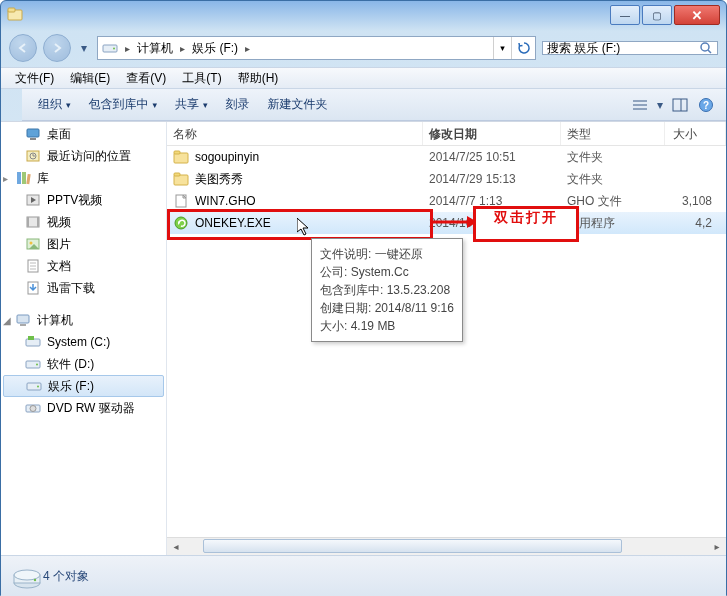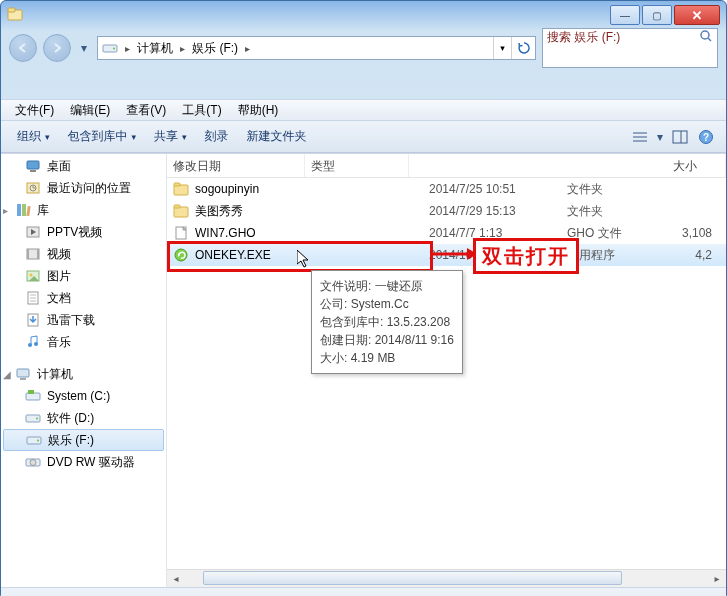--- a/index.html
+++ b/index.html
@@ -17,60 +17,60 @@
 .navrow { height: 38px; display: flex; align-items: center; padding: 0 8px; gap: 6px; }
 .nav-arrow { width: 28px; height: 28px; border-radius: 50%; background: radial-gradient(circle at 40% 30%, #b1cbe8, #6f97c8); border: 1px solid #4b77ad; display: flex; align-items: center; justify-content: center; color: #fff; font-size: 14px; }
 .nav-arrow.disabled { opacity: .5; }
 .dd-small { width: 14px; height: 24px; display:flex; align-items:center; justify-content:center; color:#3a5a86; }
 .addressbar { flex: 1; height: 24px; background: #fff; border: 1px solid #8fa7c3; display: flex; align-items: center; font-size: 12px; }
 .addr-seg { padding: 0 4px; display: flex; align-items: center; height: 100%; }
 .addr-chevron { padding: 0 3px; color: #555; font-size: 10px; }
 .addr-icon { width: 16px; height: 16px; margin: 0 4px; }
 .addr-dd { width: 18px; border-left: 1px solid #d0d0d0; height: 100%; display:flex; align-items:center; justify-content:center; font-size: 9px; }
 .addr-refresh { width: 24px; border-left: 1px solid #d0d0d0; height: 100%; display:flex; align-items:center; justify-content:center; color:#2a6bb9; }
-.searchbox { width: 176px; height: 40px; background: #fff; border: 1px solid #8fa7c3; display:flex; align-items:flex-start; padding: 0 4px; color:#7f1d1d; }
+.searchbox { width: 176px; height: 14px; background: #fff; border: 1px solid #8fa7c3; display:flex; align-items:center; padding: 0 4px; color:#000000; }
 .searchbox .sicon { margin-left: auto; color:#5880b9; }
 
-.menubar { height: 22px; background: linear-gradient(#f7f9fc, #e5ecf5); border-top: 1px solid #c9d6e6; border-bottom: 1px solid #c9d6e6; display:flex; align-items:center; padding: 0 6px; gap: 0; margin-top: 32px; }
+.menubar { height: 22px; background: linear-gradient(#f7f9fc, #e5ecf5); border-top: 1px solid #c9d6e6; border-bottom: 1px solid #c9d6e6; display:flex; align-items:center; padding: 0 6px; gap: 0; }
 .menu-item { padding: 0 8px; height: 100%; display:flex; align-items:center; }
 
-.toolbar { height: 32px; background: linear-gradient(#eef3fa, #dbe6f2); border-bottom: 1px solid #bccadf; display:flex; align-items:center; padding: 0 8px; gap: 2px; }
+.toolbar { height: 32px; background: linear-gradient(#eef3fa, #dbe6f2); border-bottom: 1px solid #bccadf; display:flex; align-items:center; padding: 0 8px; gap: 2px; margin-left: 21px; }
 .tool-item { padding: 0 8px; height: 24px; display:flex; align-items:center; gap:4px; color:#1a3b6d; border-radius:2px; }
 .tool-item .dd { font-size: 9px; color:#1a3b6d; }
 .tool-spacer { flex:1; }
 .tool-icon { width: 24px; height: 24px; display:flex; align-items:center; justify-content:center; color:#3a5a86; }
 
 .content { display:flex; height: 434px; background:#fff; border-top: 1px solid #d0d8e4; }
 .sidebar { width: 166px; background: #fff; border-right: 1px solid #e0e6ee; overflow-y: auto; padding: 1px 0; }
 .side-group { margin-bottom: 10px; }
 .side-item { display:flex; align-items:center; height: 22px; padding-left: 24px; gap: 6px; position:relative; }
 .side-item.top { padding-left: 14px; }
 .side-item.sel { background: linear-gradient(#e8f1fb, #d3e6f8); border: 1px solid #a6c8ea; border-radius: 2px; margin: 0 2px; padding-left: 22px; }
 .side-item .exp { position:absolute; left: 2px; font-size: 10px; color:#888; }
 .side-icon { width: 16px; height: 16px; display:inline-flex; align-items:center; justify-content:center; font-size: 13px; }
 
 .filelist { flex:1; position:relative; display:flex; flex-direction:column; }
 .cols { display:flex; height: 24px; border-bottom: 1px solid #e5e5e5; font-size:12px; color:#444; }
 .col { padding: 4px 6px; border-right: 1px solid #eee; }
 .col-name { width: 256px; }
-.col-date { width: 138px; }
+.col-date { width: 138px; font-weight: bold; }
 .col-type { width: 104px; }
 .col-size { flex:1; text-align: right; padding-right: 28px; }
 .rows { flex:1; overflow: hidden; position: relative; }
 .row { display:flex; height: 22px; align-items:center; font-size:12px; }
 .row .c { padding: 0 6px; overflow:hidden; white-space:nowrap; text-overflow:ellipsis; }
 .row .c-name { width: 256px; display:flex; align-items:center; gap:6px; padding-left: 6px; }
 .row .c-date { width: 138px; color:#555; }
 .row .c-type { width: 104px; color:#555; }
 .row .c-size { flex:1; text-align:right; padding-right: 14px; color:#555; }
 .f-icon { width: 16px; height: 16px; display:inline-flex; align-items:center; justify-content:center; }
 .row.sel { background: linear-gradient(#e8f3fd, #d1e8fb); }
 
 .red-box { position:absolute; border: 3px solid #e10e0e; pointer-events:none; }
-.red-callout { position:absolute; border: 3px solid #e10e0e; background:#fff; color:#e10e0e; font-size: 20px; font-weight: bold; display:flex; align-items:center; justify-content:center; letter-spacing: 2px; }
+.red-callout { position:absolute; border: 3px solid #e10e0e; background:#fff; color:#e10e0e; font-size: 14px; font-weight: bold; display:flex; justify-content:center; letter-spacing: 2px; }
 .red-arrow { position:absolute; color:#e10e0e; font-size: 20px; font-weight:bold; display:flex; align-items:center; }
 
 .cursor { position:absolute; pointer-events:none; }
 
 .tooltip { position:absolute; background: #fff; border: 1px solid #8a8a8a; padding: 6px 8px; font-size: 12px; line-height: 1.5; color:#444; box-shadow: 2px 2px 4px rgba(0,0,0,.2); }
 
 .h-scroll { height: 18px; background:#f0f0f0; border-top:1px solid #ddd; display:flex; align-items:center; }
 .h-scroll .track { flex:1; margin: 0 18px; height: 16px; background:#f0f0f0; position:relative; }
 .h-scroll .thumb { position:absolute; height: 14px; background: linear-gradient(#f5f8fc,#d6e2ef); border:1px solid #aac0d8; border-radius:2px; }
 .h-scroll .arrow { width: 18px; height: 18px; display:flex; align-items:center; justify-content:center; font-size:10px; color:#666; }
@@ -279,31 +279,20 @@
           </div>
         <div class="side-item">
             <span class="side-icon">
               <svg width="16" height="16">
                 <rect x="3" y="2" width="10" height="12" fill="#fff" stroke="#999"></rect>
                 <path d="M8 4 L8 9 M5 7 L8 10 L11 7" stroke="#4a90d8" stroke-width="1.5" fill="none"></path>
               </svg>
             </span>
             <span>迅雷下载</span>
           </div>
-        <div class="side-item">
-            <span class="side-icon">
-              <svg width="16" height="16">
-                <path d="M6 3 L12 2 L12 10" stroke="#4a90d8" fill="none"></path>
-                <circle cx="5" cy="11" r="2" fill="#4a90d8"></circle>
-                <circle cx="11" cy="10" r="2" fill="#4a90d8"></circle>
-                <line x1="6" y1="3" x2="6" y2="11" stroke="#4a90d8"></line>
-              </svg>
-            </span>
-            <span>音乐</span>
-          </div>
       </div>
 
       <div class="side-group">
         <div class="side-item top">
           <span class="exp">◢</span>
           <span class="side-icon">
               <svg width="16" height="16">
                 <rect x="2" y="3" width="12" height="8" rx="1" fill="#d8e4f0" stroke="#7a9ac0"></rect>
                 <rect x="5" y="12" width="6" height="2" fill="#aaa"></rect>
               </svg>
@@ -344,20 +333,21 @@
                 <circle cx="8" cy="8.5" r="3" fill="#ddd" stroke="#999"></circle>
               </svg>
             </span>
             <span>DVD RW 驱动器</span>
           </div>
       </div>
     </div>
 
     <div class="filelist">
       <div class="cols">
+        <div class="col col-name">名称</div>
         <div class="col col-date">修改日期</div>
         <div class="col col-type">类型</div>
         <div class="col col-size">大小</div>
       </div>
 
       <div class="rows">
         <div class="row">
           <div class="c c-name">
               <span class="f-icon">
                 <svg width="16" height="16">

